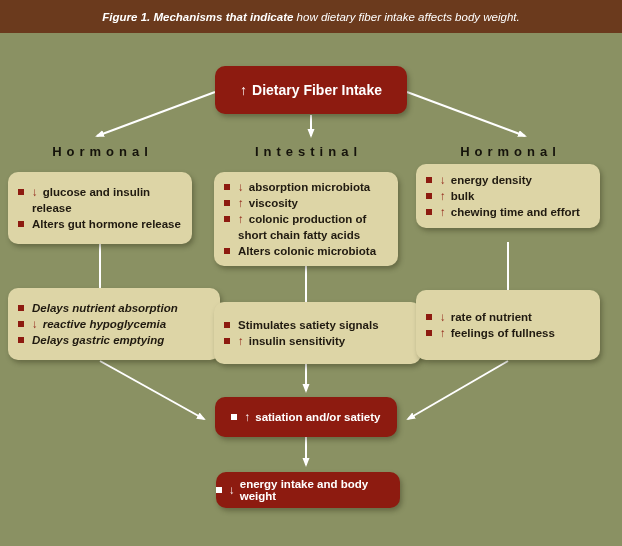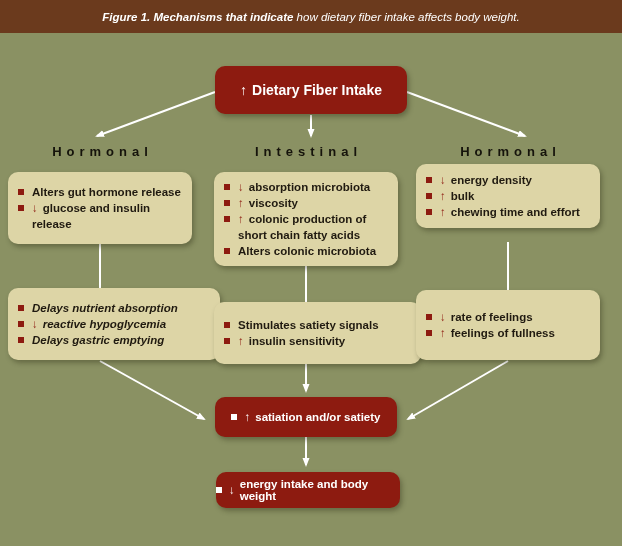--- a/index.html
+++ b/index.html
@@ -100,22 +100,22 @@
     <span class="arw">↑</span>
     <span>Dietary Fiber Intake</span>
   </div>
 
   <div class="colhead c0">Hormonal</div>
   <div class="colhead c1">Intestinal</div>
   <div class="colhead c2">Hormonal</div>
 
   <div class="tanbox c0b1">
     <ul>
+      <li><span class="sq"></span><span class="arw">↓</span><span>glucose and insulin release</span></li>
       <li><span class="sq"></span><span>Alters gut hormone release</span></li>
-      <li><span class="sq"></span><span class="arw">↓</span><span>glucose and insulin release</span></li>
     </ul>
   </div>
 
   <div class="tanbox c1b1">
     <ul>
       <li><span class="sq"></span><span class="arw">↓</span><span>absorption microbiota</span></li>
       <li><span class="sq"></span><span class="arw">↑</span><span>viscosity</span></li>
       <li><span class="sq"></span><span class="arw">↑</span><span>colonic production of short chain fatty acids</span></li>
       <li><span class="sq"></span><span>Alters colonic microbiota</span></li>
     </ul>
@@ -139,21 +139,21 @@
 
   <div class="tanbox c1b2">
     <ul>
       <li><span class="sq"></span><span>Stimulates satiety signals</span></li>
       <li><span class="sq"></span><span class="arw">↑</span><span>insulin sensitivity</span></li>
     </ul>
   </div>
 
   <div class="tanbox c2b2">
     <ul>
-      <li><span class="sq"></span><span class="arw">↓</span><span>rate of feelings</span></li>
+      <li><span class="sq"></span><span class="arw">↓</span><span>rate of nutrient</span></li>
       <li><span class="sq"></span><span class="arw">↑</span><span>feelings of fullness</span></li>
     </ul>
   </div>
 
   <div class="redbox satiation-red">
     <span class="wsq"></span>
     <span class="arw">↑</span>
     <span>satiation and/or satiety</span>
   </div>
 

